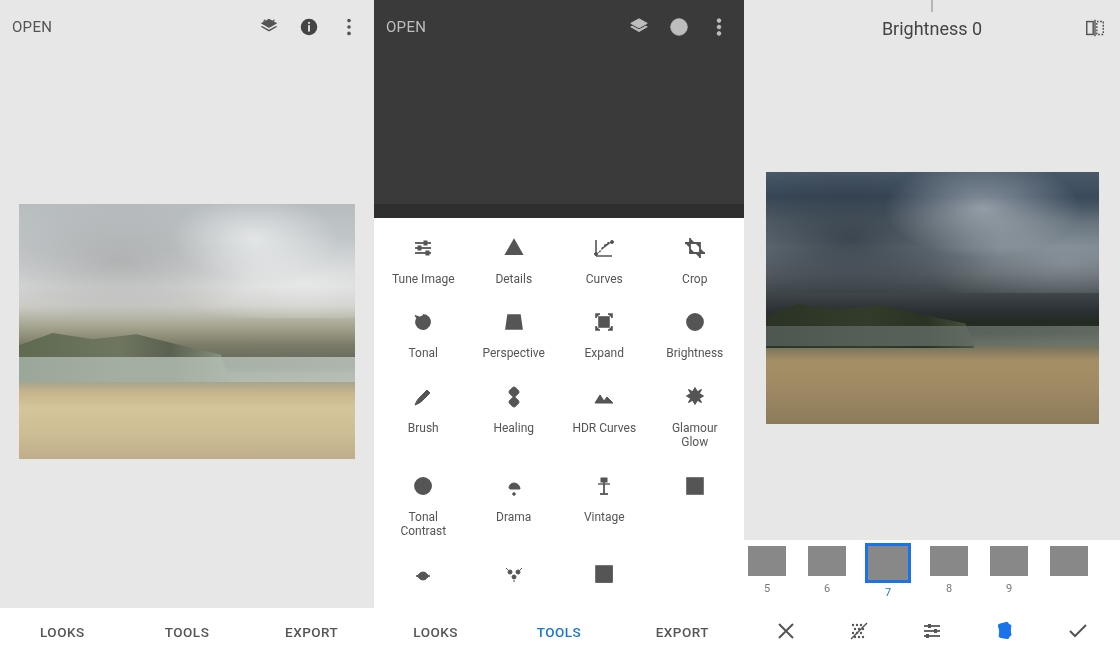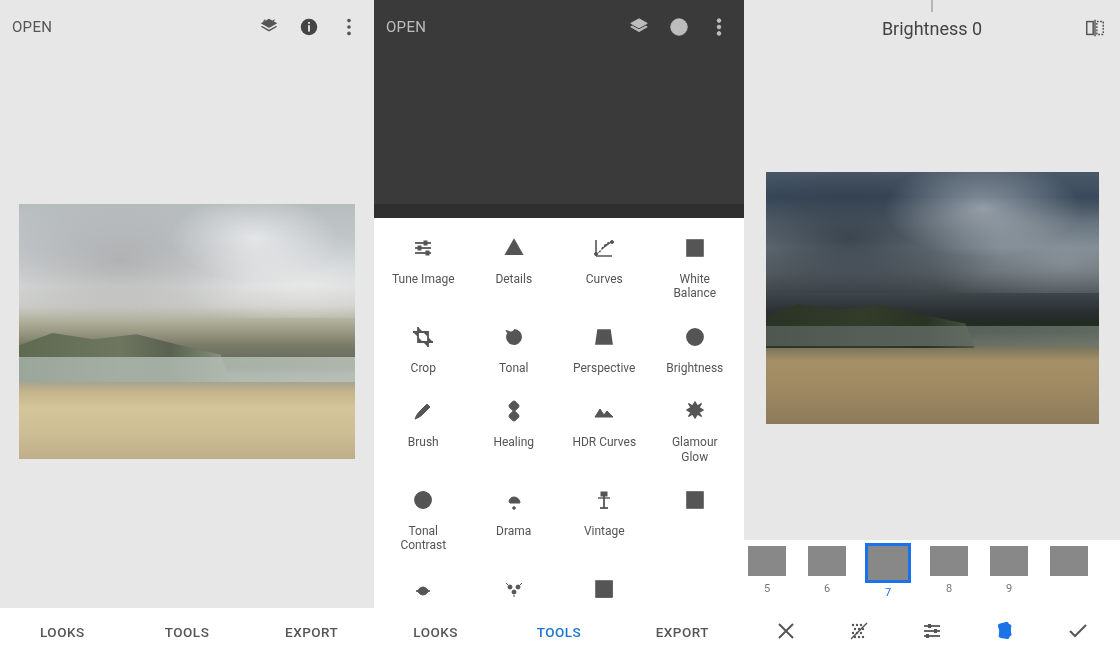--- a/index.html
+++ b/index.html
@@ -342,49 +342,46 @@
           <span><svg viewBox="0 0 24 24">
               <path d="M4 20V4h0M4 20h16" stroke="#555" stroke-width="1.6" fill="none"></path>
               <path d="M4 18c5 0 7-12 16-12" stroke="#555" stroke-width="1.6" fill="none" stroke-dasharray="2 2"></path>
               <circle cx="4" cy="18" r="1.5" fill="#555"></circle>
               <circle cx="20" cy="6" r="1.5" fill="#555"></circle>
             </svg></span>
                  <span class="tlabel">Curves</span>
         </div>
         <div class="tool">
           <span><svg viewBox="0 0 24 24">
-              <rect x="4" y="4" width="16" height="16" fill="none" stroke="#555" stroke-width="1.6"></rect>
-              <path d="M4 4l16 16" stroke="#555" stroke-width="1"></path>
-              <text x="7" y="12" font-size="6" fill="#555">W</text>
-              <text x="13" y="19" font-size="6" fill="#555">B</text>
-            </svg></span>
-                 <span class="tlabel">White
-Balance</span>
-        </div>
-        <div class="tool">
-          <span><svg viewBox="0 0 24 24">
               <path d="M7 2v15h15M2 7h15v15" stroke="#555" stroke-width="1.8" fill="none"></path>
             </svg></span>
                  <span class="tlabel">Crop</span>
         </div>
         <div class="tool">
           <span><svg viewBox="0 0 24 24">
               <path d="M12 5a7 7 0 1 1-6.2 3.8" stroke="#555" stroke-width="1.8" fill="none"></path>
               <path d="M4 5l2 4 4-2" fill="#555"></path>
             </svg></span>
                  <span class="tlabel">Tonal</span>
         </div>
         <div class="tool">
           <span><svg viewBox="0 0 24 24">
               <path d="M6 5h12l2 14H4z" fill="none" stroke="#555" stroke-width="1.6"></path>
               <line x1="9" y1="5" x2="8" y2="19" stroke="#555"></line>
               <line x1="15" y1="5" x2="16" y2="19" stroke="#555"></line>
               <line x1="5" y1="12" x2="19" y2="12" stroke="#555"></line>
             </svg></span>
                  <span class="tlabel">Perspective</span>
+        </div>
+        <div class="tool">
+          <span><svg viewBox="0 0 24 24">
+              <rect x="7" y="7" width="10" height="10" fill="none" stroke="#555" stroke-width="1.6"></rect>
+              <path d="M4 8V4h4M20 8V4h-4M4 16v4h4M20 16v4h-4" stroke="#555" stroke-width="1.6" fill="none"></path>
+            </svg></span>
+                 <span class="tlabel">Expand</span>
         </div>
         <div class="tool">
           <span><svg viewBox="0 0 24 24">
               <circle cx="12" cy="12" r="8" fill="none" stroke="#555" stroke-width="1.8"></circle>
               <circle cx="12" cy="12" r="2.5" fill="#555"></circle>
             </svg></span>
                  <span class="tlabel">Brightness</span>
         </div>
         <div class="tool">
           <span><svg viewBox="0 0 24 24">

